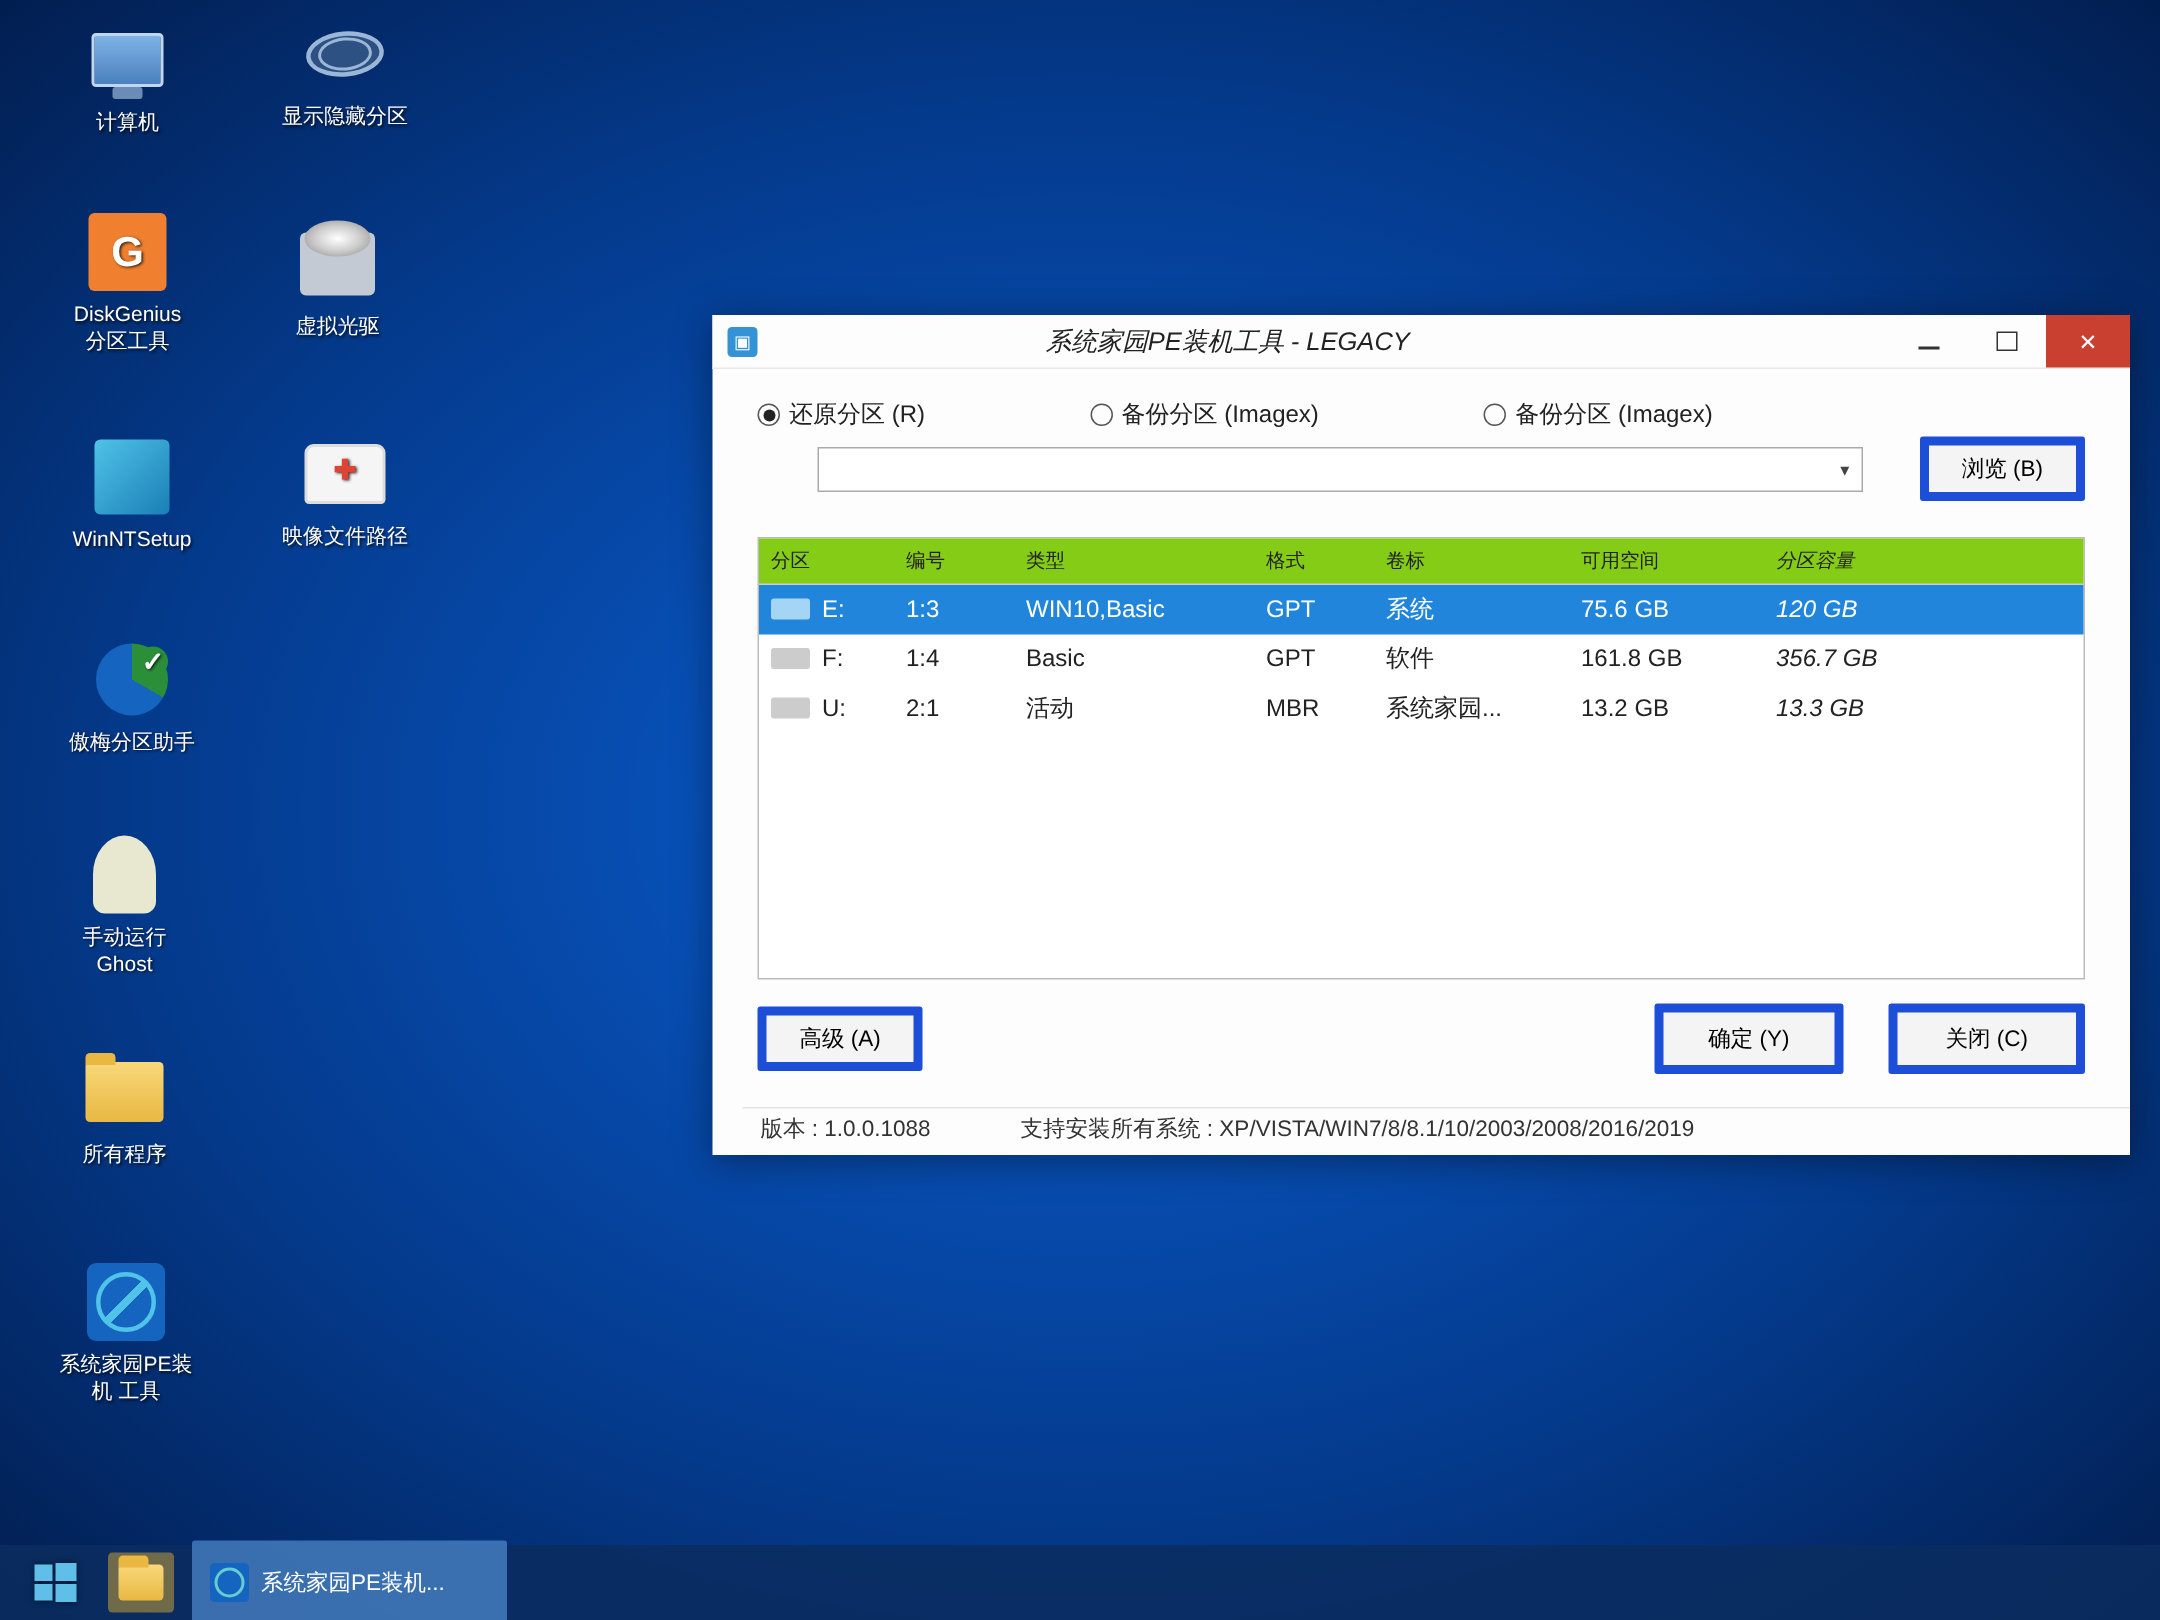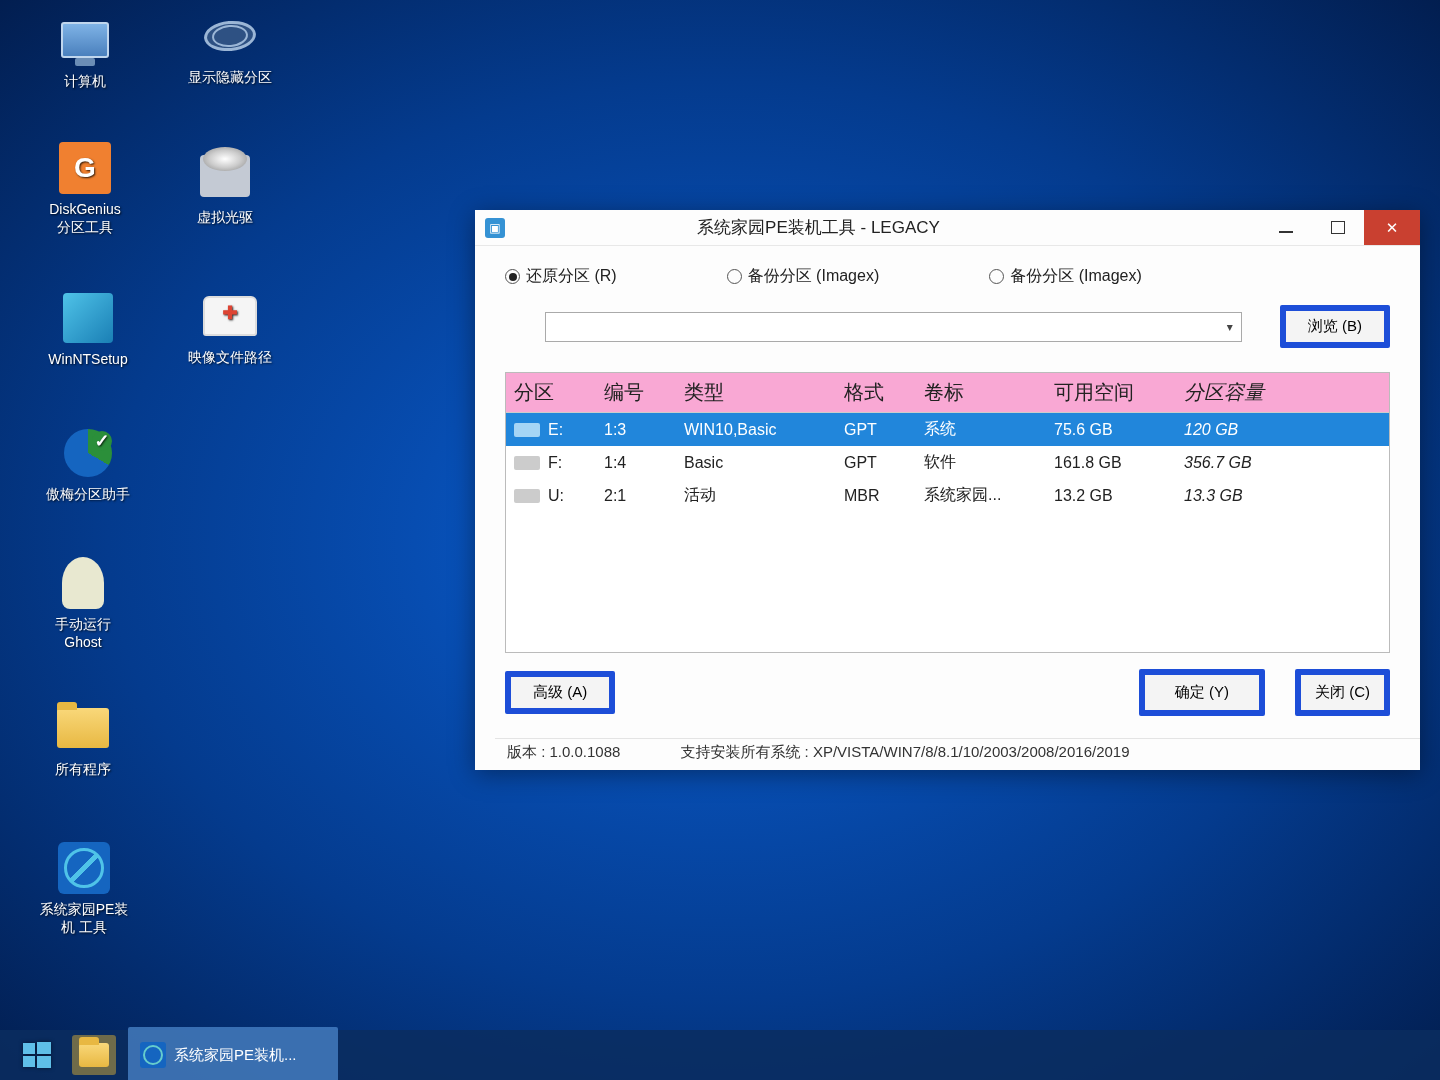--- a/index.html
+++ b/index.html
@@ -142,20 +142,21 @@
     }
     .titlebar-icon {
       width: 20px; height: 20px; background: #3592d4;
       border-radius: 3px; margin-right: 12px;
       display: flex; align-items: center; justify-content: center;
       color: white; font-size: 12px;
     }
     .titlebar-title {
       flex: 1; text-align: center; font-size: 17px; color: #222;
       padding-right: 140px;
+      font-style: italic;
     }
     .titlebar-btns { display: flex; height: 100%; }
     .titlebar-btn {
       width: 52px; height: 100%; display: flex; align-items: center; justify-content: center;
       font-size: 16px; cursor: pointer;
     }
     .titlebar-btn.close { background: #c94030; color: white; width: 56px; }
     .titlebar-btn.max::before {
       content: ''; width: 12px; height: 11px; border: 1.5px solid #333;
     }
@@ -168,21 +169,21 @@
       flex: 1;
       padding: 20px 30px 10px 30px;
       font-size: 16px;
       color: #222;
       display: flex;
       flex-direction: column;
     }
     .radio-row {
       display: flex;
       gap: 110px;
-      margin-bottom: 32px;
+      margin-bottom: 18px;
     }
     .radio-item {
       display: flex; align-items: center; gap: 6px; cursor: pointer;
     }
     .radio {
       width: 15px; height: 15px; border: 1.5px solid #555; border-radius: 50%;
       display: flex; align-items: center; justify-content: center;
     }
     .radio.checked::before {
       content: ''; width: 8px; height: 8px; background: #222; border-radius: 50%;
@@ -206,22 +207,22 @@
     }
     
     .table {
       border: 1px solid #bbb;
       flex: 1;
       background: white;
       display: flex; flex-direction: column;
       margin-bottom: 16px;
     }
     .table-head {
-      display: flex; background: #f9a8d4; border-bottom: 1px solid #ccc;
-      font-size: 20px; color: #222;
+      display: flex; background: #84cc16; border-bottom: 1px solid #ccc;
+      font-size: 13px; color: #222;
     }
     .table-head > div, .table-row > div {
       padding: 6px 8px;
     }
     .col-drive { width: 90px; }
     .col-num { width: 80px; }
     .col-type { width: 160px; }
     .col-fmt { width: 80px; }
     .col-label { width: 130px; }
     .col-free { width: 130px; }
@@ -417,21 +418,21 @@
         <div class="col-label">系统家园...</div>
         <div class="col-free">13.2 GB</div>
         <div class="col-cap">13.3 GB</div>
       </div>
     </div>
 
     <div class="bottom-btns">
       <button class="btn">高级 (A)</button>
       <div class="right">
         <button class="btn" style="padding:8px 30px">确定 (Y)</button>
-        <button class="btn" style="padding:8px 14px">关闭 (C)</button>
+        <button class="btn" style="padding:8px 32px">关闭 (C)</button>
       </div>
     </div>
   </div>
 
   <div class="statusbar">
     <span>版本 : 1.0.0.1088</span>
     <span>支持安装所有系统 : XP/VISTA/WIN7/8/8.1/10/2003/2008/2016/2019</span>
   </div>
 </div>
 

